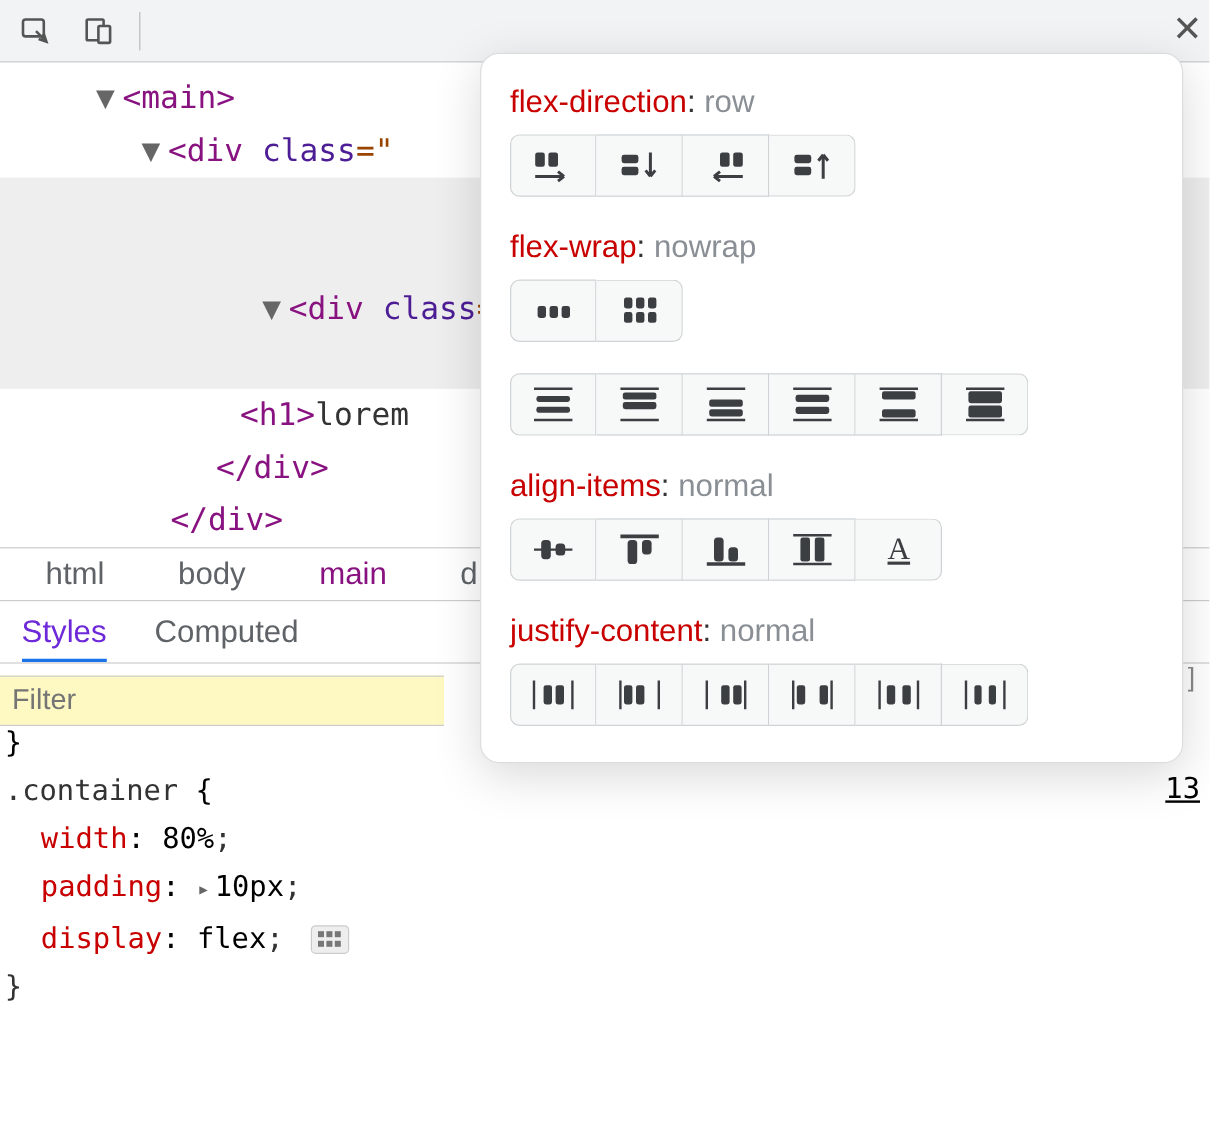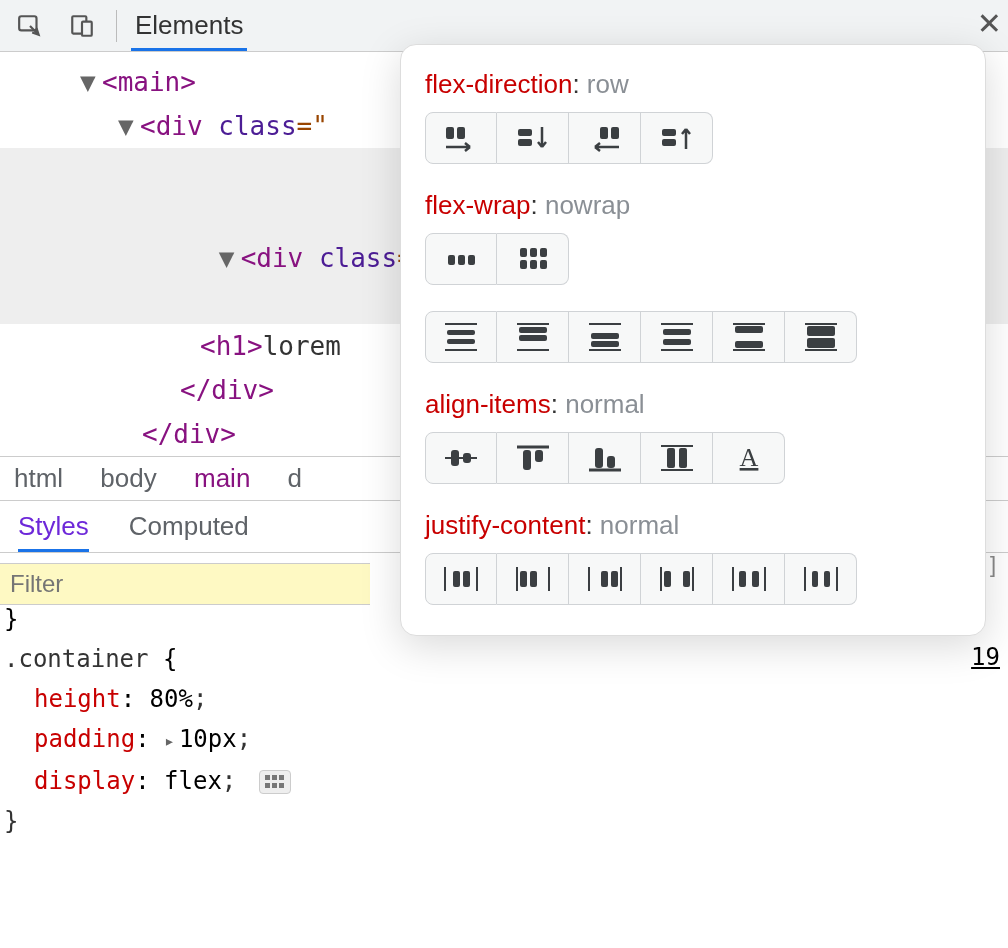--- a/index.html
+++ b/index.html
@@ -59,21 +59,21 @@
   .attr-eq { color:#994500; }
 
   
   .crumbs {
     border-top:1px solid #ccc;
     border-bottom:1px solid #ccc;
     padding: 6px 14px;
     font-size:26px;
     color:#5f6368;
   }
-  .crumbs span { margin-right: 30px; }
+  .crumbs span { margin-right: 30px; margin-left: 24px; }
   .crumbs .sel { color:#881280; }
 
   
   .styles-tabs {
     border-bottom:1px solid #ccc;
     display:flex;
     padding: 0 18px;
     gap: 40px;
     font-size:26px;
   }
@@ -165,21 +165,20 @@
         <path d="M12 12l8 8M18 14l2 6-6-2"></path>
     </svg>
   </div>
   <div class="tbtn">
     <svg width="26" height="26" viewBox="0 0 24 24" fill="none" stroke="#555" stroke-width="2">
       <rect x="3" y="3" width="13" height="16" rx="1"></rect>
         <rect x="12" y="8" width="9" height="13" rx="1" fill="#f1f3f4"></rect>
     </svg>
   </div>
   <div class="vsep"></div>
-  <div class="tab active">Elements</div>
   <div class="close-x">✕</div>
 </div>
 
 <div class="tree">
   <div class="tree-line" style="padding-left:80px"><span class="arrow">▼</span><span class="tag-ang">&lt;</span><span class="tag-ang">main</span><span class="tag-ang">&gt;</span></div>
 
   <div class="tree-line" style="padding-left:118px"><span class="arrow">▼</span><span class="tag-ang">&lt;</span><span class="tag-ang">div</span><span> </span><span class="attr-name">class</span><span class="attr-eq">="</span></div>
 
   <div class="tree-line selected" style="padding-left:156px; position:relative">
     
@@ -206,41 +205,41 @@
 </div>
 
 <div class="filter-box">
   <input placeholder="Filter" style="">
 </div>
 <div class="monospace" style="font-size:24px; padding-left:4px; color:#000">}</div>
 
 <div class="rule" style="position:relative">
   <div><span>.container</span><span class="lbrace"> {</span></div>
 
-
-  <div class="prop"><span class="prop-name">height</span><span class="prop-colon">:</span><span> </span><span class="prop-val">80%</span><span>;</span></div>
+  <div class="prop"><span class="prop-name">width</span><span class="prop-colon">:</span><span> </span><span class="prop-val">80%</span><span>;</span></div>
+
 
 
   <div class="prop"><span class="prop-name">padding</span><span class="prop-colon">:</span> <span class="tri">▸</span><span class="prop-val">10px</span><span>;</span></div>
 
   <div class="prop"><span class="prop-name">display</span><span class="prop-colon">:</span><span> </span><span class="prop-val">flex</span><span>;</span>
     <span class="flex-chip">
       <svg width="22" height="16">
           <rect x="1" y="1" width="5" height="5" fill="#777"></rect>
           <rect x="8" y="1" width="5" height="5" fill="#777"></rect>
           <rect x="15" y="1" width="5" height="5" fill="#777"></rect>
           <rect x="1" y="9" width="5" height="5" fill="#777"></rect>
           <rect x="8" y="9" width="5" height="5" fill="#777"></rect>
           <rect x="15" y="9" width="5" height="5" fill="#777"></rect>
         </svg>
     </span>
   </div>
 
   <div>}</div>
-  <span class="linkish" style="top:4px">19</span>
+  <span class="linkish" style="top:4px">13</span>
 </div>
 
 <span class="truncated-right">]</span>
 
 <div class="popover">
 
   <div class="prow">
     <div class="plabel"><span class="pname">flex-direction</span><span>: </span><span class="pval">row</span></div>
     <div class="btn-row">
       <div class="pbtn">

